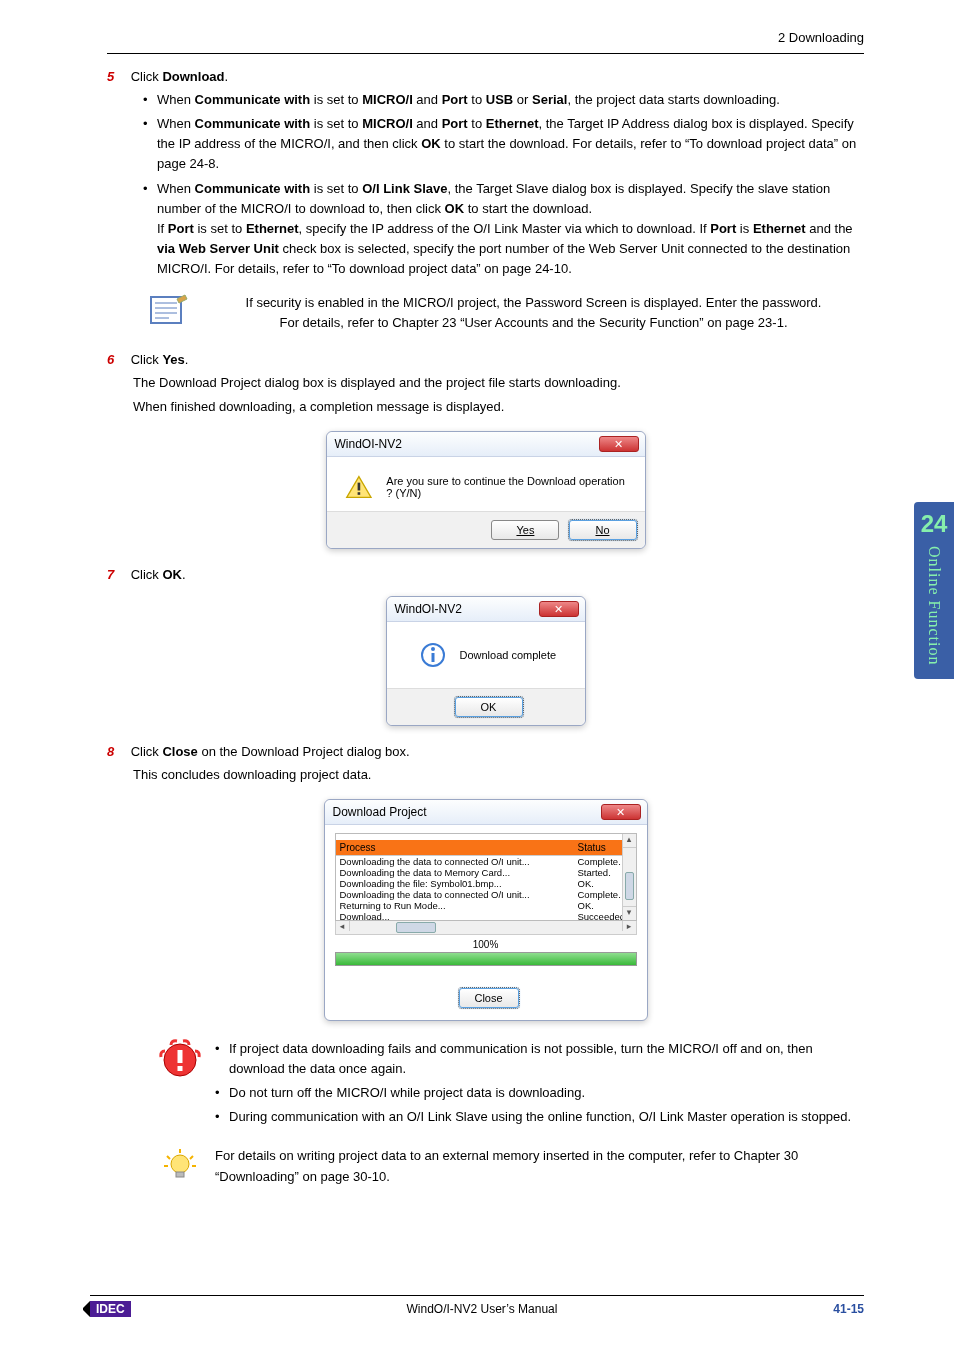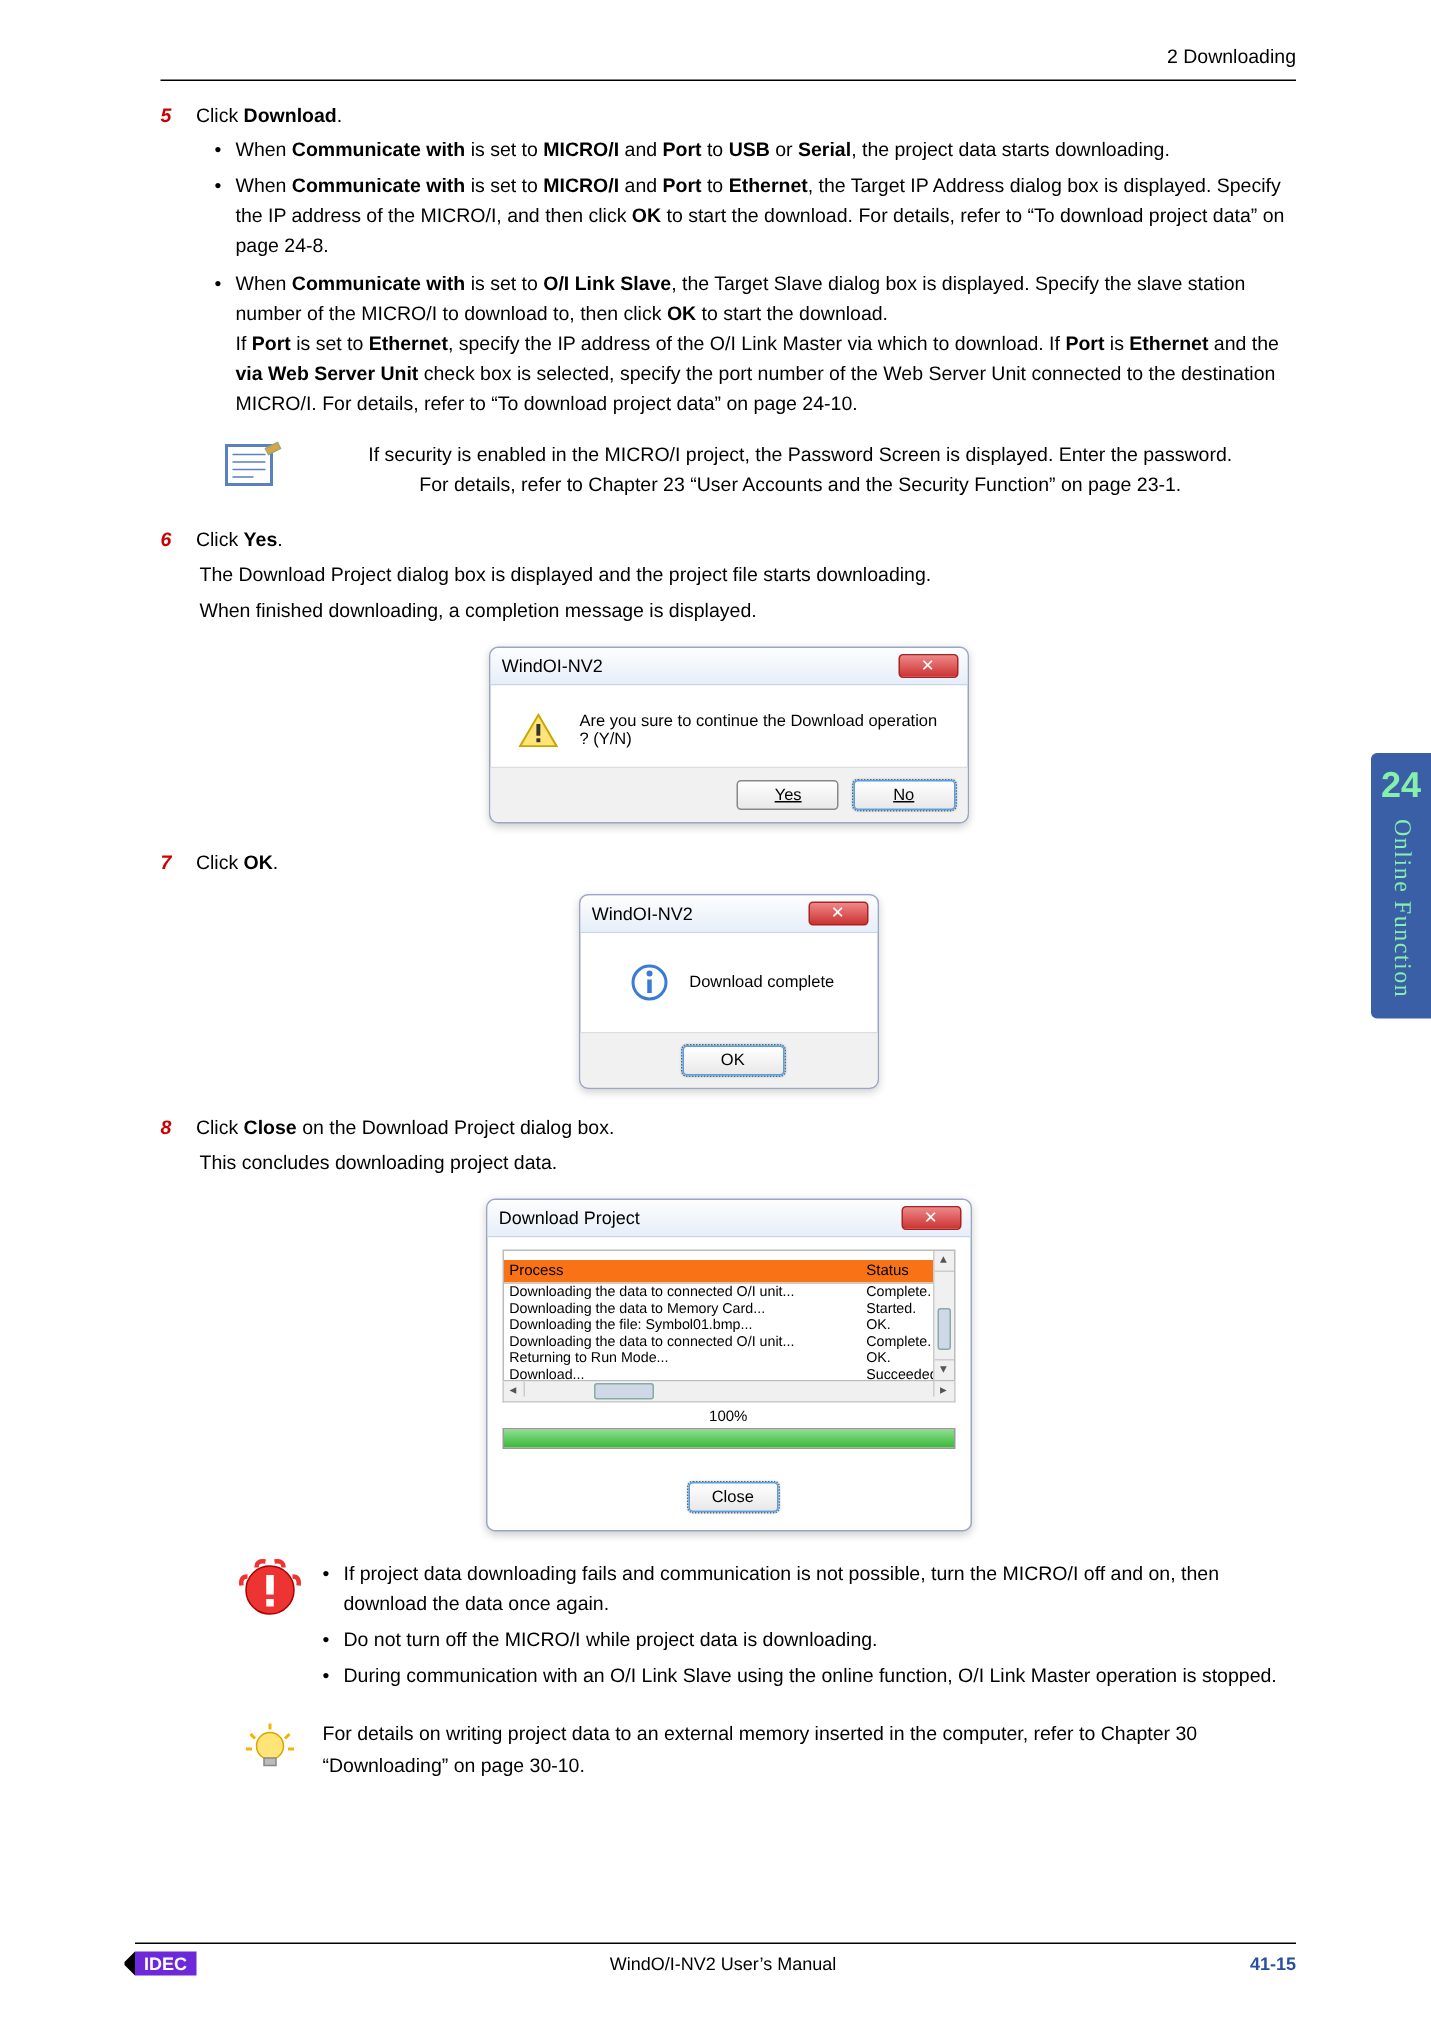--- a/index.html
+++ b/index.html
@@ -231,21 +231,21 @@
       bottom: 34px;
       left: 90px;
       right: 90px;
       border-top: 1px solid #000;
       padding-top: 6px;
       font-size: 12px;
       display: flex;
       justify-content: space-between;
     }
     .footer .logo {
-      background: #6d28d9;
+      background: #4c1d95;
       color: #fff;
       font-weight: bold;
       padding: 1px 6px;
       font-size: 12px;
       position: relative;
     }
     .footer .logo::before{
       content:"";
       position:absolute;
       left:-7px; top:0; bottom:0;

